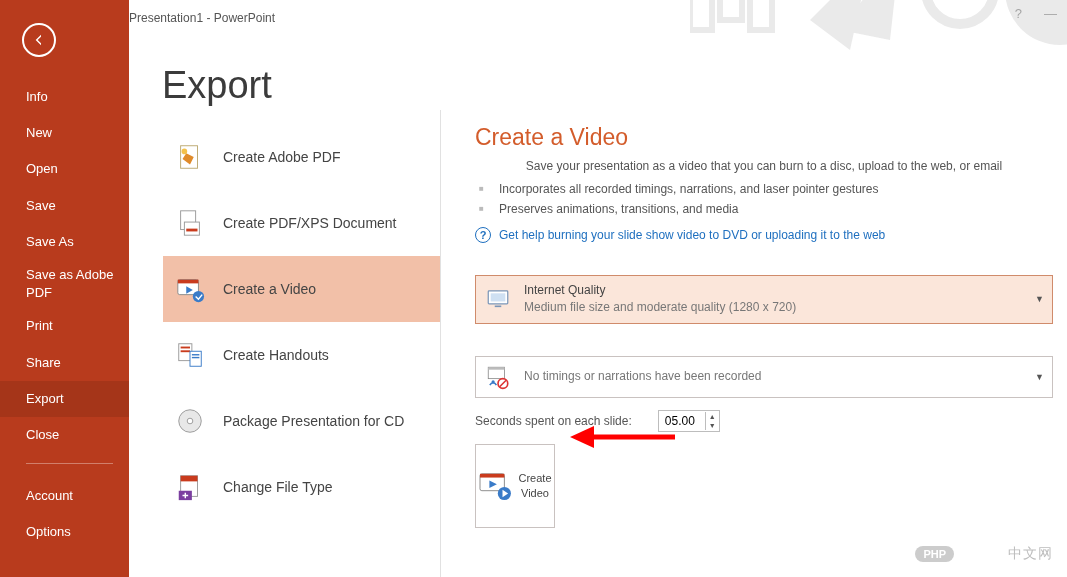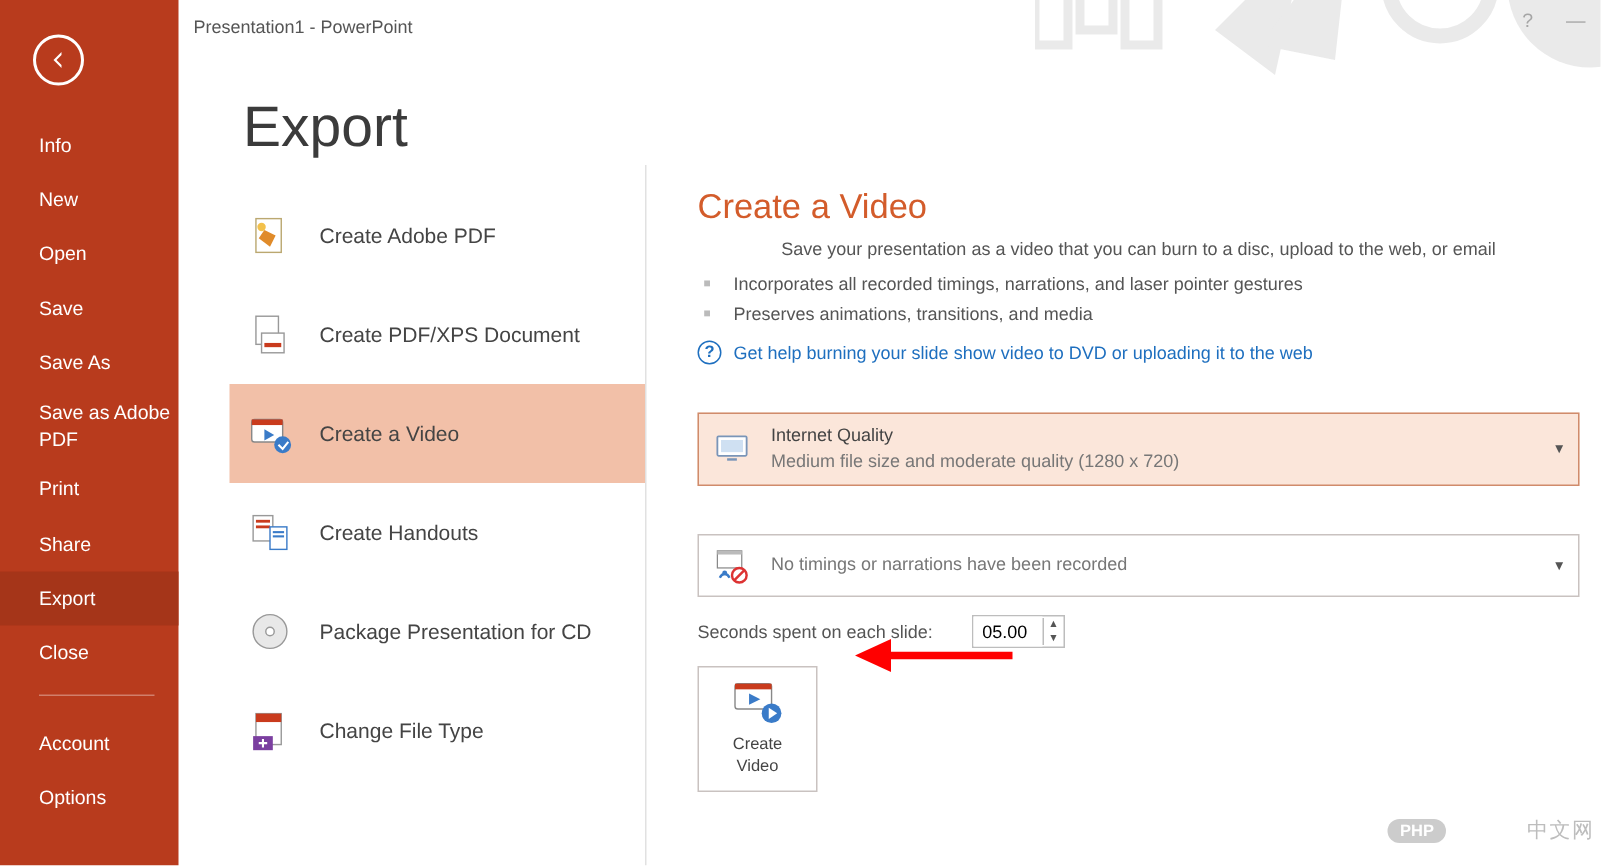--- a/index.html
+++ b/index.html
@@ -1,21 +1,21 @@
 <!DOCTYPE html>
 <html><head>
   <meta charset="utf-8">
   <style>
     * { margin: 0; padding: 0; box-sizing: border-box; font-family: "Segoe UI", Tahoma, sans-serif; }
     html, body { width: 1067px; height: 577px; overflow: hidden; background: #fff; }
 
     .app { display: flex; height: 100%; position: relative; }
 
     
-    .sidebar { width: 119px; background: #B83B1D; color: #fff; display: flex; flex-direction: column; font-size: 13px; }
+    .sidebar { width: 129px; background: #B83B1D; color: #fff; display: flex; flex-direction: column; font-size: 13px; }
     .back-circle { width: 34px; height: 34px; border: 2px solid #fff; border-radius: 50%; display: flex; align-items: center; justify-content: center; margin: 23px 0 22px 22px; cursor: pointer; }
     .back-circle svg { width: 16px; height: 16px; fill: #fff; }
     .nav-item { padding: 9px 0 9px 26px; cursor: pointer; line-height: 1.4; }
     .nav-item.two-line { padding-top: 6px; padding-bottom: 6px; }
     .nav-item.active { background: #A53519; }
     .nav-divider { border-top: 1px solid rgba(255,255,255,.35); margin: 10px 16px 10px 26px; }
     .nav-spacer-sm { height: 4px; }
 
     
     .titlebar { position: absolute; top: 0; left: 129px; right: 0; height: 36px; display: flex; align-items: center; justify-content: flex-start; }
@@ -55,28 +55,28 @@
     .drop .dt .sub { color: #777; }
     .drop .caret { position: absolute; right: 8px; top: 50%; transform: translateY(-50%); font-size: 9px; color: #555; }
 
     .seconds-row { display: flex; align-items: center; gap: 26px; margin-top: 12px; }
     .seconds-row label { font-size: 12px; color: #555; }
     .spinner { display: flex; align-items: center; border: 1px solid #bdbdbd; height: 22px; }
     .spinner input { border: none; width: 46px; height: 100%; font-size: 12px; padding-left: 6px; outline: none; }
     .spinner .arrows { display: flex; flex-direction: column; border-left: 1px solid #bdbdbd; }
     .spinner .arrows span { font-size: 7px; line-height: 9px; padding: 0 3px; cursor: pointer; color: #555; }
 
-    .big-btn { margin-top: 12px; width: 80px; height: 84px; border: 1px solid #c9c2c0; background: #fff; display: flex; flex-direction: column; align-items: center; justify-content: center; gap: 6px; cursor: pointer; }
+    .big-btn { margin-top: 12px; width: 80px; height: 84px; border: 1px solid #c9c2c0; background: #fff; display: flex; flex-direction: row; align-items: center; justify-content: center; gap: 6px; cursor: pointer; }
     .big-btn span { font-size: 11px; color: #444; text-align: center; line-height: 1.3; }
 
     
     .annot-arrow { position: absolute; left: 570px; top: 422px; pointer-events: none; }
 
     
-    .wm { position: absolute; right: 4px; bottom: 14px; display: flex; align-items: center; gap: 6px; }
+    .wm { position: absolute; right: 14px; bottom: 14px; display: flex; align-items: center; gap: 6px; }
     .wm .b { background: #ccc; color: #fff; font-size: 11px; font-weight: bold; border-radius: 9px; padding: 2px 8px; }
     .wm .t { color: #bdbdbd; font-size: 14px; letter-spacing: 1px; margin-left: 48px; }
   </style>
 </head>
 <body>
 
 <div class="app">
 
   <nav class="sidebar">
     <div class="back-circle">

